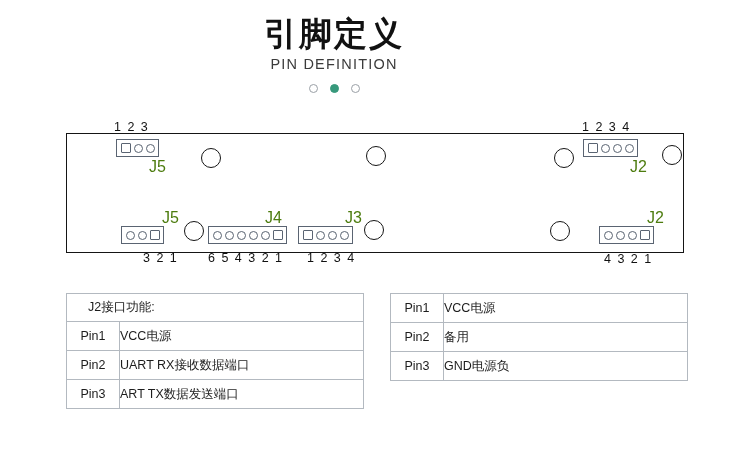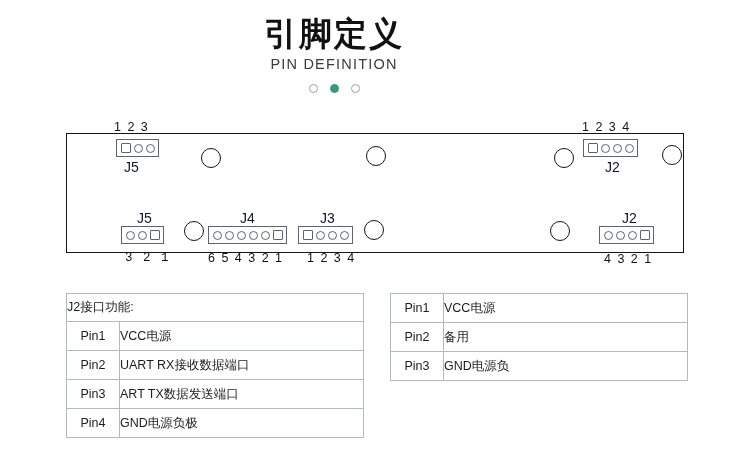--- a/index.html
+++ b/index.html
@@ -95,24 +95,25 @@
     border: 1.5px solid #5a6472;
     background: #ffffff;
     box-sizing: border-box;
     margin: 0 1.5px;
   }
   .pin.round { border-radius: 50%; }
   .pin.square { border-radius: 1px; width: 10px; height: 10px; }
 
   .conn-name {
     position: absolute;
-    font-size: 14px;
-    color: #0f172a;
+    font-size: 16px;
+    color: #4d7c0f;
     white-space: nowrap;
     line-height: 14px;
+    margin-left: 25px;
   }
   .pin-nums {
     position: absolute;
     font-size: 12.5px;
     color: #111111;
     white-space: nowrap;
     line-height: 14px;
     letter-spacing: 1.5px;
   }
 
@@ -124,21 +125,21 @@
     font-size: 12.5px;
     color: #1d1d1d;
   }
   .pin-table td {
     border: 1px solid #b3b9c0;
     padding: 0;
     height: 28px;
     vertical-align: middle;
   }
   .tbl-header td {
-    padding-left: 0;
+    padding-left: 21px;
     font-size: 12.5px;
     height: 27px;
   }
   .cell-pin {
     text-align: center;
     width: 52px;
     margin-left: 37px;
   }
   .cell-fn {
     padding-left: 9px;
@@ -215,21 +216,21 @@
   </div>
 </div>
 
 <div class="pin-nums" style="left:114px; top:120px;">1 2 3</div>
 <div class="conn-name" style="left:124px; top:160px;">J5</div>
 
 <div class="pin-nums" style="left:582px; top:120px;">1 2 3 4</div>
 <div class="conn-name" style="left:605px; top:160px;">J2</div>
 
 <div class="conn-name" style="left:137px; top:211px;">J5</div>
-<div class="pin-nums" style="left:125px; top:251px;font-family:Liberation Mono, monospace;">3 2 1</div>
+<div class="pin-nums" style="left:143px; top:251px;">3 2 1</div>
 
 <div class="conn-name" style="left:240px; top:211px;">J4</div>
 <div class="pin-nums" style="left:208px; top:251px;">6 5 4 3 2 1</div>
 
 <div class="conn-name" style="left:320px; top:211px;">J3</div>
 <div class="pin-nums" style="left:307px; top:251px;">1 2 3 4</div>
 
 <div class="conn-name" style="left:622px; top:211px;">J2</div>
 <div class="pin-nums" style="left:604px; top:252px;">4 3 2 1</div>
 
@@ -243,24 +244,20 @@
     <td class="cell-fn">VCC电源</td>
   </tr>
   <tr>
     <td class="cell-pin">Pin2</td>
     <td class="cell-fn">UART RX接收数据端口</td>
   </tr>
   <tr>
     <td class="cell-pin">Pin3</td>
     <td class="cell-fn">ART TX数据发送端口</td>
   </tr>
-  <tr>
-    <td class="cell-pin">Pin4</td>
-    <td class="cell-fn">GND电源负极</td>
-  </tr>
 </tbody>
   </table>
 
 <table class="pin-table t-j5">
   <tbody>
   <tr>
     <td class="cell-pin">Pin1</td>
     <td class="cell-fn">VCC电源</td>
   </tr>
   <tr>

